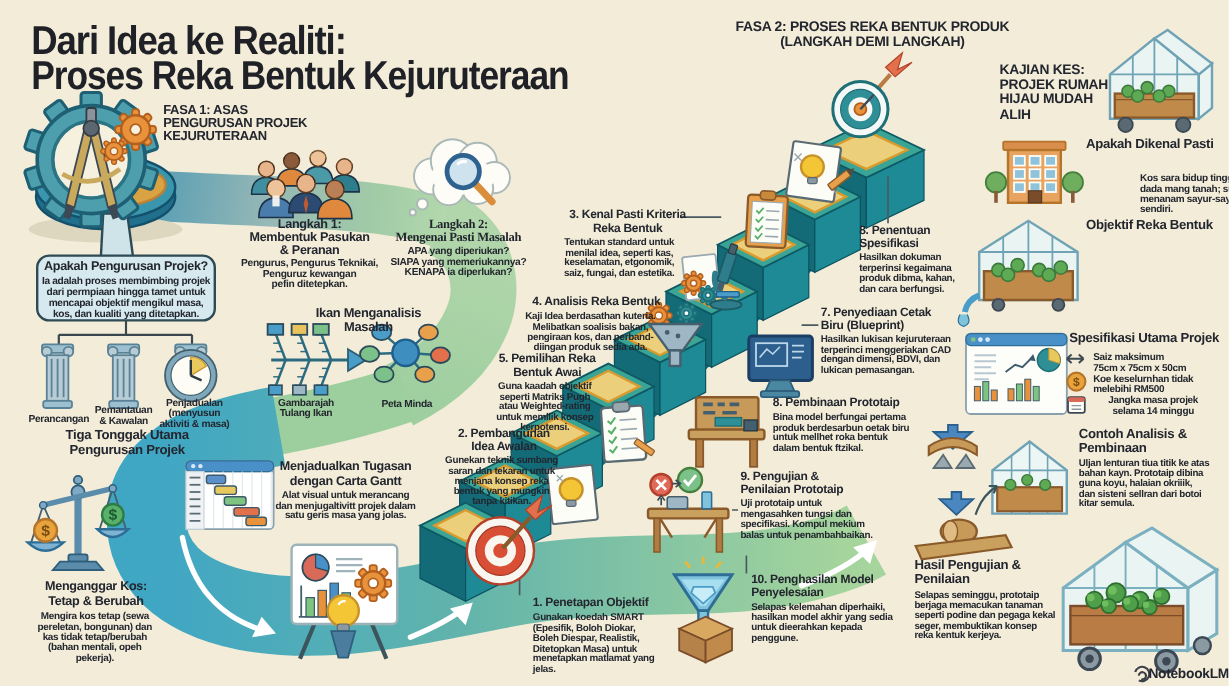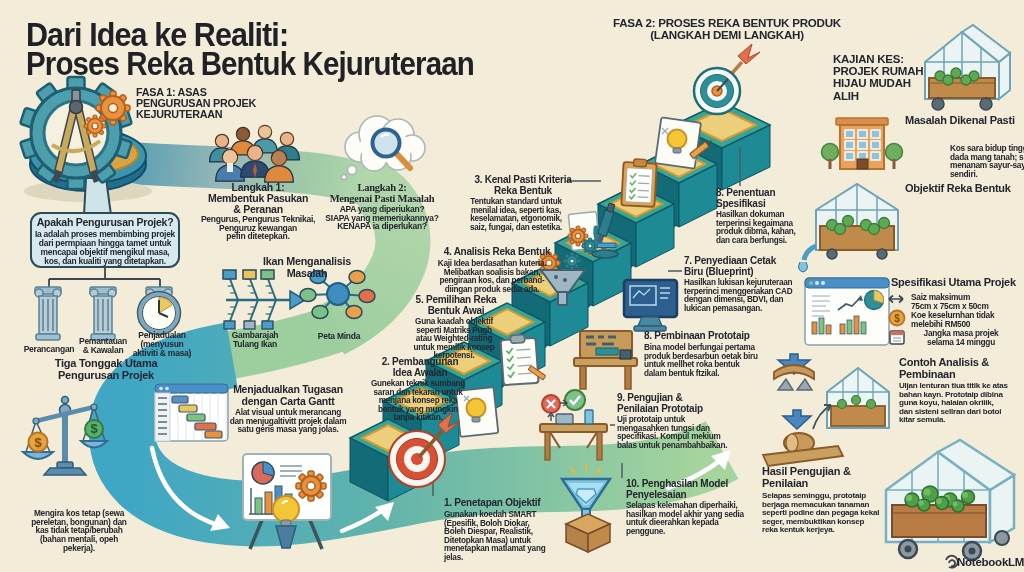--- a/index.html
+++ b/index.html
@@ -588,20 +588,21 @@
 <div class="t c" style="left:196px;top:215px;font-size:8.5px;line-height:8.7px;width:124px;">Pengurus, Pengurus Teknikai,<br>Penguruz kewangan<br>pefin ditetepkan.</div>
 <div class="t c" style="left:322px;top:182px;font-size:10.5px;line-height:11px;width:120px;font-family:Liberation Serif, serif;">Langkah 2:<br>Mengenai Pasti Masalah</div>
 <div class="t c" style="left:320px;top:205px;font-size:8.5px;line-height:8.7px;width:124px;">APA yang diperiukan?<br>SIAPA yang memeriukannya?<br>KENAPA ia diperlukan?</div>
 <div class="t c" style="left:242px;top:255px;font-size:10.75px;line-height:12px;width:130px;">Ikan Menganalisis Masalah</div>
 <div class="t c" style="left:222px;top:331px;font-size:8.5px;line-height:9px;width:66px;">Gambarajah<br>Tulang Ikan</div>
 <div class="t c" style="left:310px;top:332px;font-size:8.5px;line-height:9px;width:58px;">Peta Minda</div>
 <div class="t c" style="left:20px;top:345px;font-size:8.5px;line-height:9px;width:58px;">Perancangan</div>
 <div class="t c" style="left:74px;top:337px;font-size:8.5px;line-height:9px;width:58px;">Pemantauan<br>&amp; Kawalan</div>
 <div class="t c" style="left:130px;top:331px;font-size:8.5px;line-height:9px;width:64px;">Penjadualan<br>(menyusun<br>aktiviti &amp; masa)</div>
 <div class="t c" style="left:50px;top:357px;font-size:11px;line-height:12px;width:112px;">Tiga Tonggak Utama<br>Pengurusan Projek</div>
+<div class="t c" style="left:26px;top:484px;font-size:10.5px;line-height:11.5px;width:108px;">Menganggar Kos:<br>Tetap &amp; Berubah</div>
 <div class="t c" style="left:20px;top:509px;font-size:8.3px;line-height:8.7px;width:118px;">Mengira kos tetap (sewa<br>pereletan, bongunan) dan<br>kas tidak tetap/berubah<br>(bahan mentali, opeh<br>pekerja).</div>
 <div class="t c" style="left:230px;top:384px;font-size:10.5px;line-height:11.5px;width:116px;">Menjadualkan Tugasan<br>dengan Carta Gantt</div>
 <div class="t c" style="left:224px;top:408px;font-size:8.3px;line-height:8.7px;width:128px;">Alat visual untuk merancang<br>dan menjugaltivitt projek dalam<br>satu geris masa yang jolas.</div>
 <div class="t c" style="left:468px;top:175px;font-size:10px;line-height:10.5px;width:110px;">3. Kenal Pasti Kriteria<br>Reka Bentuk</div>
 <div class="t c" style="left:460px;top:198px;font-size:8.2px;line-height:8.6px;width:112px;">Tentukan standard untuk<br>menilal idea, seperti kas,<br>keselamatan, etgonomik,<br>saiz, fungai, dan estetika.</div>
 <div class="t c" style="left:432px;top:247px;font-size:10px;line-height:10.5px;width:130px;">4. Analisis Reka Bentuk</div>
 <div class="t c" style="left:428px;top:260px;font-size:8.2px;line-height:8.6px;width:128px;">Kaji Idea berdasathan kuteria.<br>Melibatkan soalisis bakan,<br>pengiraan kos, dan perband-<br>diingan produk sedia ada.</div>
 <div class="t c" style="left:408px;top:295px;font-size:10px;line-height:10.5px;width:96px;">5. Pemilihan Reka<br>Bentuk Awai</div>
 <div class="t c" style="left:404px;top:318px;font-size:8.2px;line-height:8.6px;width:100px;">Guna kaadah objektif<br>seperti Matriks Pugh<br>atau Weighted-rating<br>untuk memllik konsep<br>kerpotensi.</div>
 <div class="t c" style="left:372px;top:357px;font-size:10px;line-height:10.5px;width:96px;">2. Pembangunan<br>Idea Awalan</div>
@@ -611,21 +612,21 @@
 <div class="t" style="left:716px;top:188px;font-size:10px;line-height:10.5px;width:80px;">8. Penentuan<br>Spesifikasi</div>
 <div class="t" style="left:716px;top:211px;font-size:8.2px;line-height:8.6px;width:84px;">Hasilkan dokuman<br>terperinsi kegaimana<br>produk dibma, kahan,<br>dan cara berfungsi.</div>
 <div class="t" style="left:684px;top:256px;font-size:10px;line-height:10.5px;width:104px;">7. Penyediaan Cetak<br>Biru (Blueprint)</div>
 <div class="t" style="left:684px;top:279px;font-size:8.2px;line-height:8.6px;width:116px;">Hasilkan lukisan kejuruteraan<br>terperinci menggeriakan CAD<br>dengan dimensi, BDVI, dan<br>lukican pemasangan.</div>
 <div class="t" style="left:644px;top:331px;font-size:10px;line-height:10.5px;width:128px;">8. Pembinaan Prototaip</div>
 <div class="t" style="left:644px;top:344px;font-size:8.2px;line-height:8.6px;width:122px;">Bina model berfungai pertama<br>produk berdesarbun oetak biru<br>untuk mellhet roka bentuk<br>dalam bentuk ftzikal.</div>
 <div class="t" style="left:617px;top:393px;font-size:10px;line-height:10.5px;width:104px;">9. Pengujian &amp;<br>Penilaian Prototaip</div>
 <div class="t" style="left:617px;top:416px;font-size:8.2px;line-height:8.6px;width:122px;">Uji prototaip untuk<br>mengasahken tungsi dan<br>specifikasi. Kompul mekium<br>balas untuk penambahbaikan.</div>
 <div class="t" style="left:626px;top:479px;font-size:10px;line-height:10.5px;width:118px;">10. Penghasilan Model<br>Penyelesaian</div>
 <div class="t" style="left:626px;top:502px;font-size:8.2px;line-height:8.6px;width:126px;">Selapas kelemahan diperhaiki,<br>hasilkan model akhir yang sedia<br>untuk dieerahkan kepada<br>penggune.</div>
-<div class="t" style="left:905px;top:114px;font-size:11px;line-height:12px;width:110px;">Masalah Dikenal Pasti</div>
+<div class="t" style="left:905px;top:114px;font-size:11px;line-height:12px;width:110px;">Apakah Dikenal Pasti</div>
 <div class="t" style="left:905px;top:144px;font-size:8.3px;line-height:8.7px;width:106px;margin-left:45px;">Kos sara bidup tinggi dan<br>dada mang tanah; suker<br>menanam sayur-sayuran<br>sendiri.</div>
 <div class="t" style="left:905px;top:182px;font-size:11px;line-height:12px;width:110px;">Objektif Reka Bentuk</div>
 <div class="t" style="left:891px;top:276px;font-size:11px;line-height:12px;width:130px;">Spesifikasi Utama Projek</div>
 <div class="t" style="left:911px;top:293px;font-size:8.3px;line-height:8.7px;width:100px;">Saiz maksimum<br>75cm x 75cm x 50cm</div>
 <div class="t" style="left:911px;top:311px;font-size:8.3px;line-height:8.7px;width:100px;">Koe keselurnhan tidak<br>melebihi RM500</div>
 <div class="t" style="left:911px;top:329px;font-size:8.3px;line-height:8.7px;width:100px;text-align:center;">Jangka masa projek<br>selama 14 minggu</div>
 <div class="t" style="left:899px;top:357px;font-size:11px;line-height:11.5px;width:104px;">Contoh Analisis &amp;<br>Pembinaan</div>
 <div class="t" style="left:899px;top:382px;font-size:8.1px;line-height:8.5px;width:112px;">Uljan lenturan tiua titik ke atas<br>bahan kayn. Prototaip dibina<br>guna koyu, halaian okriiik,<br>dan sisteni sellran dari botoi<br>kitar semula.</div>
 <div class="t" style="left:762px;top:492px;font-size:8.1px;line-height:8.5px;width:118px;">Selapas seminggu, prototaip<br>berjaga memacukan tanaman<br>seperti podine dan pegaga kekal<br>seger, membuktikan konsep<br>reka kentuk kerjeya.</div>
 <div class="t" style="left:762px;top:466px;font-size:11px;line-height:11.5px;width:104px;">Hasil Pengujian &amp;<br>Penilaian</div>

